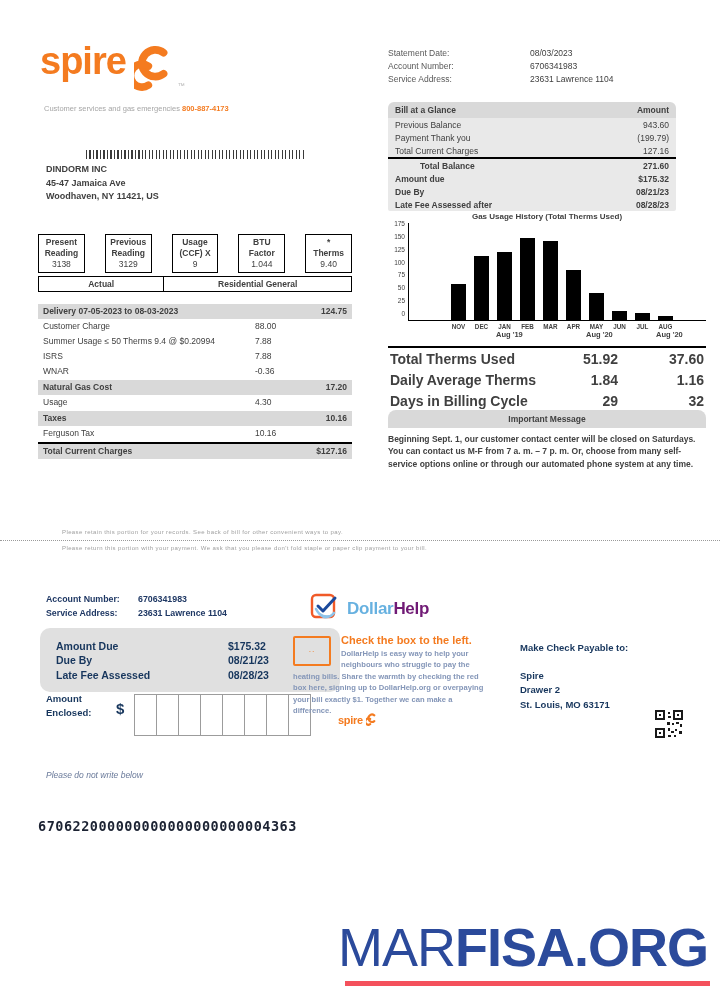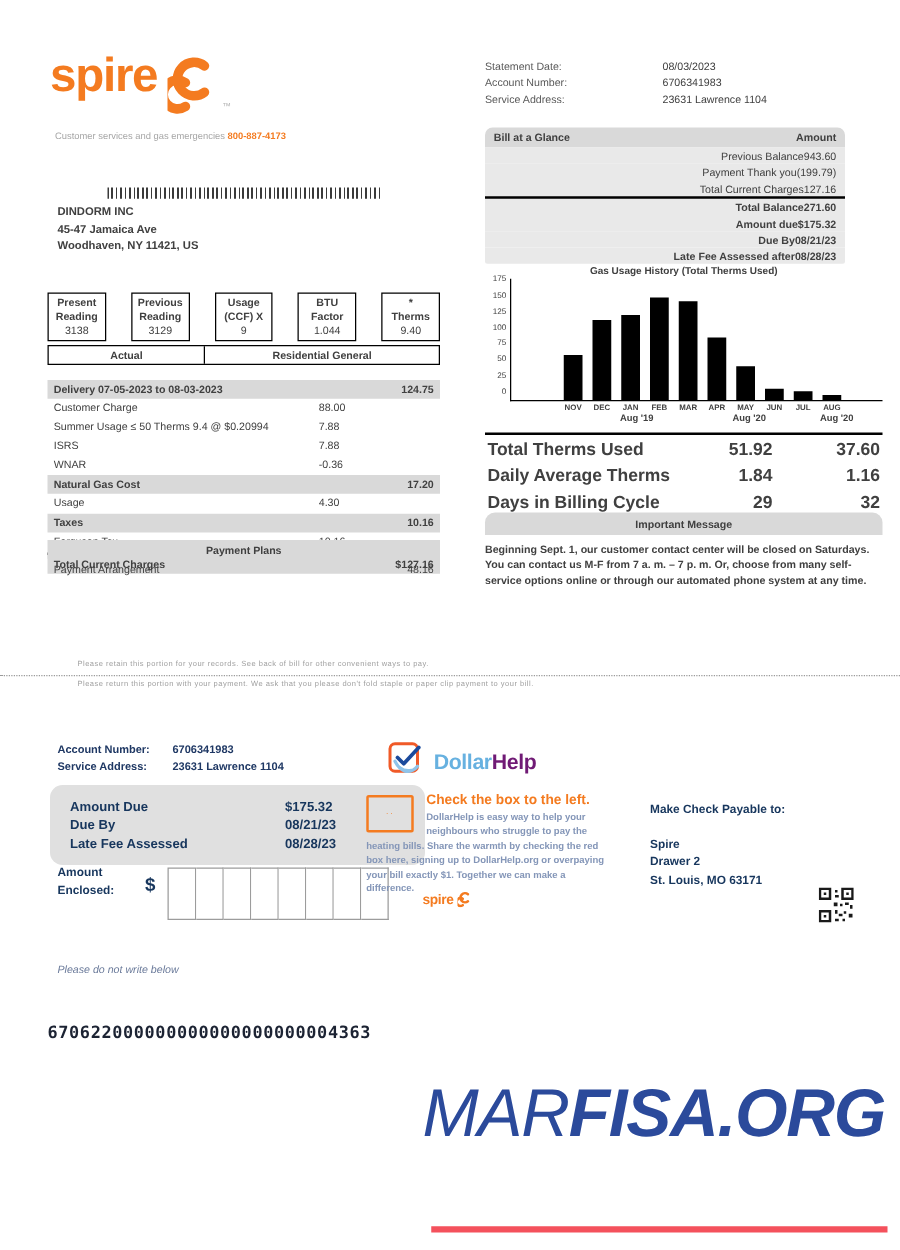--- a/index.html
+++ b/index.html
@@ -22,21 +22,21 @@
   
   .stmt{position:absolute;left:388px;top:48px;width:288px;font-size:8.5px;}
   .stmt-row{display:flex;margin-bottom:3px;}
   .stmt-row .lbl{width:142px;color:#595959;}
   .stmt-row .val{color:#404040;}
 
   
   .glance{position:absolute;left:388px;top:102px;width:288px;font-size:8.5px;}
   .glance-head{display:flex;justify-content:space-between;background:#d9d9d9;font-weight:700;
     padding:3px 7px;border-radius:6px 6px 0 0;color:#404040;}
-  .glance-row{display:flex;justify-content:flex-end;background:#e9e9e9;padding:1.5px 7px;}
+  .glance-row{display:flex;justify-content:space-between;background:#e9e9e9;padding:1.5px 7px;}
   .glance-div{border-top:2px solid #000;padding-left:32px;}
   .glance-row.b{font-weight:700;}
   .glance-row:last-child{border-radius:0 0 2px 2px;}
 
   
   .meter{position:absolute;left:38px;top:234px;width:314px;font-size:8.5px;}
   .meter-cols{display:flex;gap:20px;}
   .meter-cell{flex:1;border:1.5px solid #000;text-align:center;padding:2px 0 3px;}
   .meter-cell .h{font-weight:700;line-height:1.25;}
   .meter-cell .v{margin-top:1px;}
@@ -123,21 +123,21 @@
   .payable .head{margin-bottom:16px;}
   .payable .ln{line-height:1.5;}
   .qr{position:absolute;left:655px;top:710px;}
 
   
   .no-write{position:absolute;left:46px;top:770px;font-size:8.5px;font-style:italic;color:#6a7a9a;}
   .scanline{position:absolute;left:38px;top:818px;font-family:"DejaVu Sans Mono",monospace;
     font-size:13.5px;font-weight:700;color:#1c2333;letter-spacing:.5px;}
 
   
-  .wm{position:absolute;right:12px;top:864px;font-size:54px;color:#2b4a9b;letter-spacing:-1px;line-height:1;font-style:italic;}
+  .wm{position:absolute;right:12px;top:920px;font-size:54px;color:#2b4a9b;letter-spacing:-1px;line-height:1;}
   .wm .thin{font-weight:400;} .wm .bold{font-weight:700;}
   .wm-underline{position:absolute;left:345px;top:981px;width:365px;height:5px;background:#f4515c;}
 </style>
 </head>
 <body>
 
 <div class="page">
 
   <div class="brand">
     <span class="brand-text">spire</span>
@@ -276,27 +276,20 @@
     <div class="ch-row">
         <span class="lab">Ferguson Tax</span>
         <span class="mid">10.16</span>
       </div>
     <div class="ch-row ch-sec ch-total">
         <span>Total Current Charges</span>
         <span>$127.16</span>
       </div>
   </div>
 
-  <div class="plans">
-    <div class="plans-head">Payment Plans</div>
-    <div class="plans-row">
-      <span>Payment Arrangement</span>
-      <span>48.16</span>
-    </div>
-  </div>
 
   <div class="chart">
     <div class="chart-title">Gas Usage History  (Total Therms Used)</div>
     <div class="chart-body">
       <div class="chart-yaxis">
           <div>175</div>
           <div>150</div>
           <div>125</div>
           <div>100</div>
           <div>75</div>

